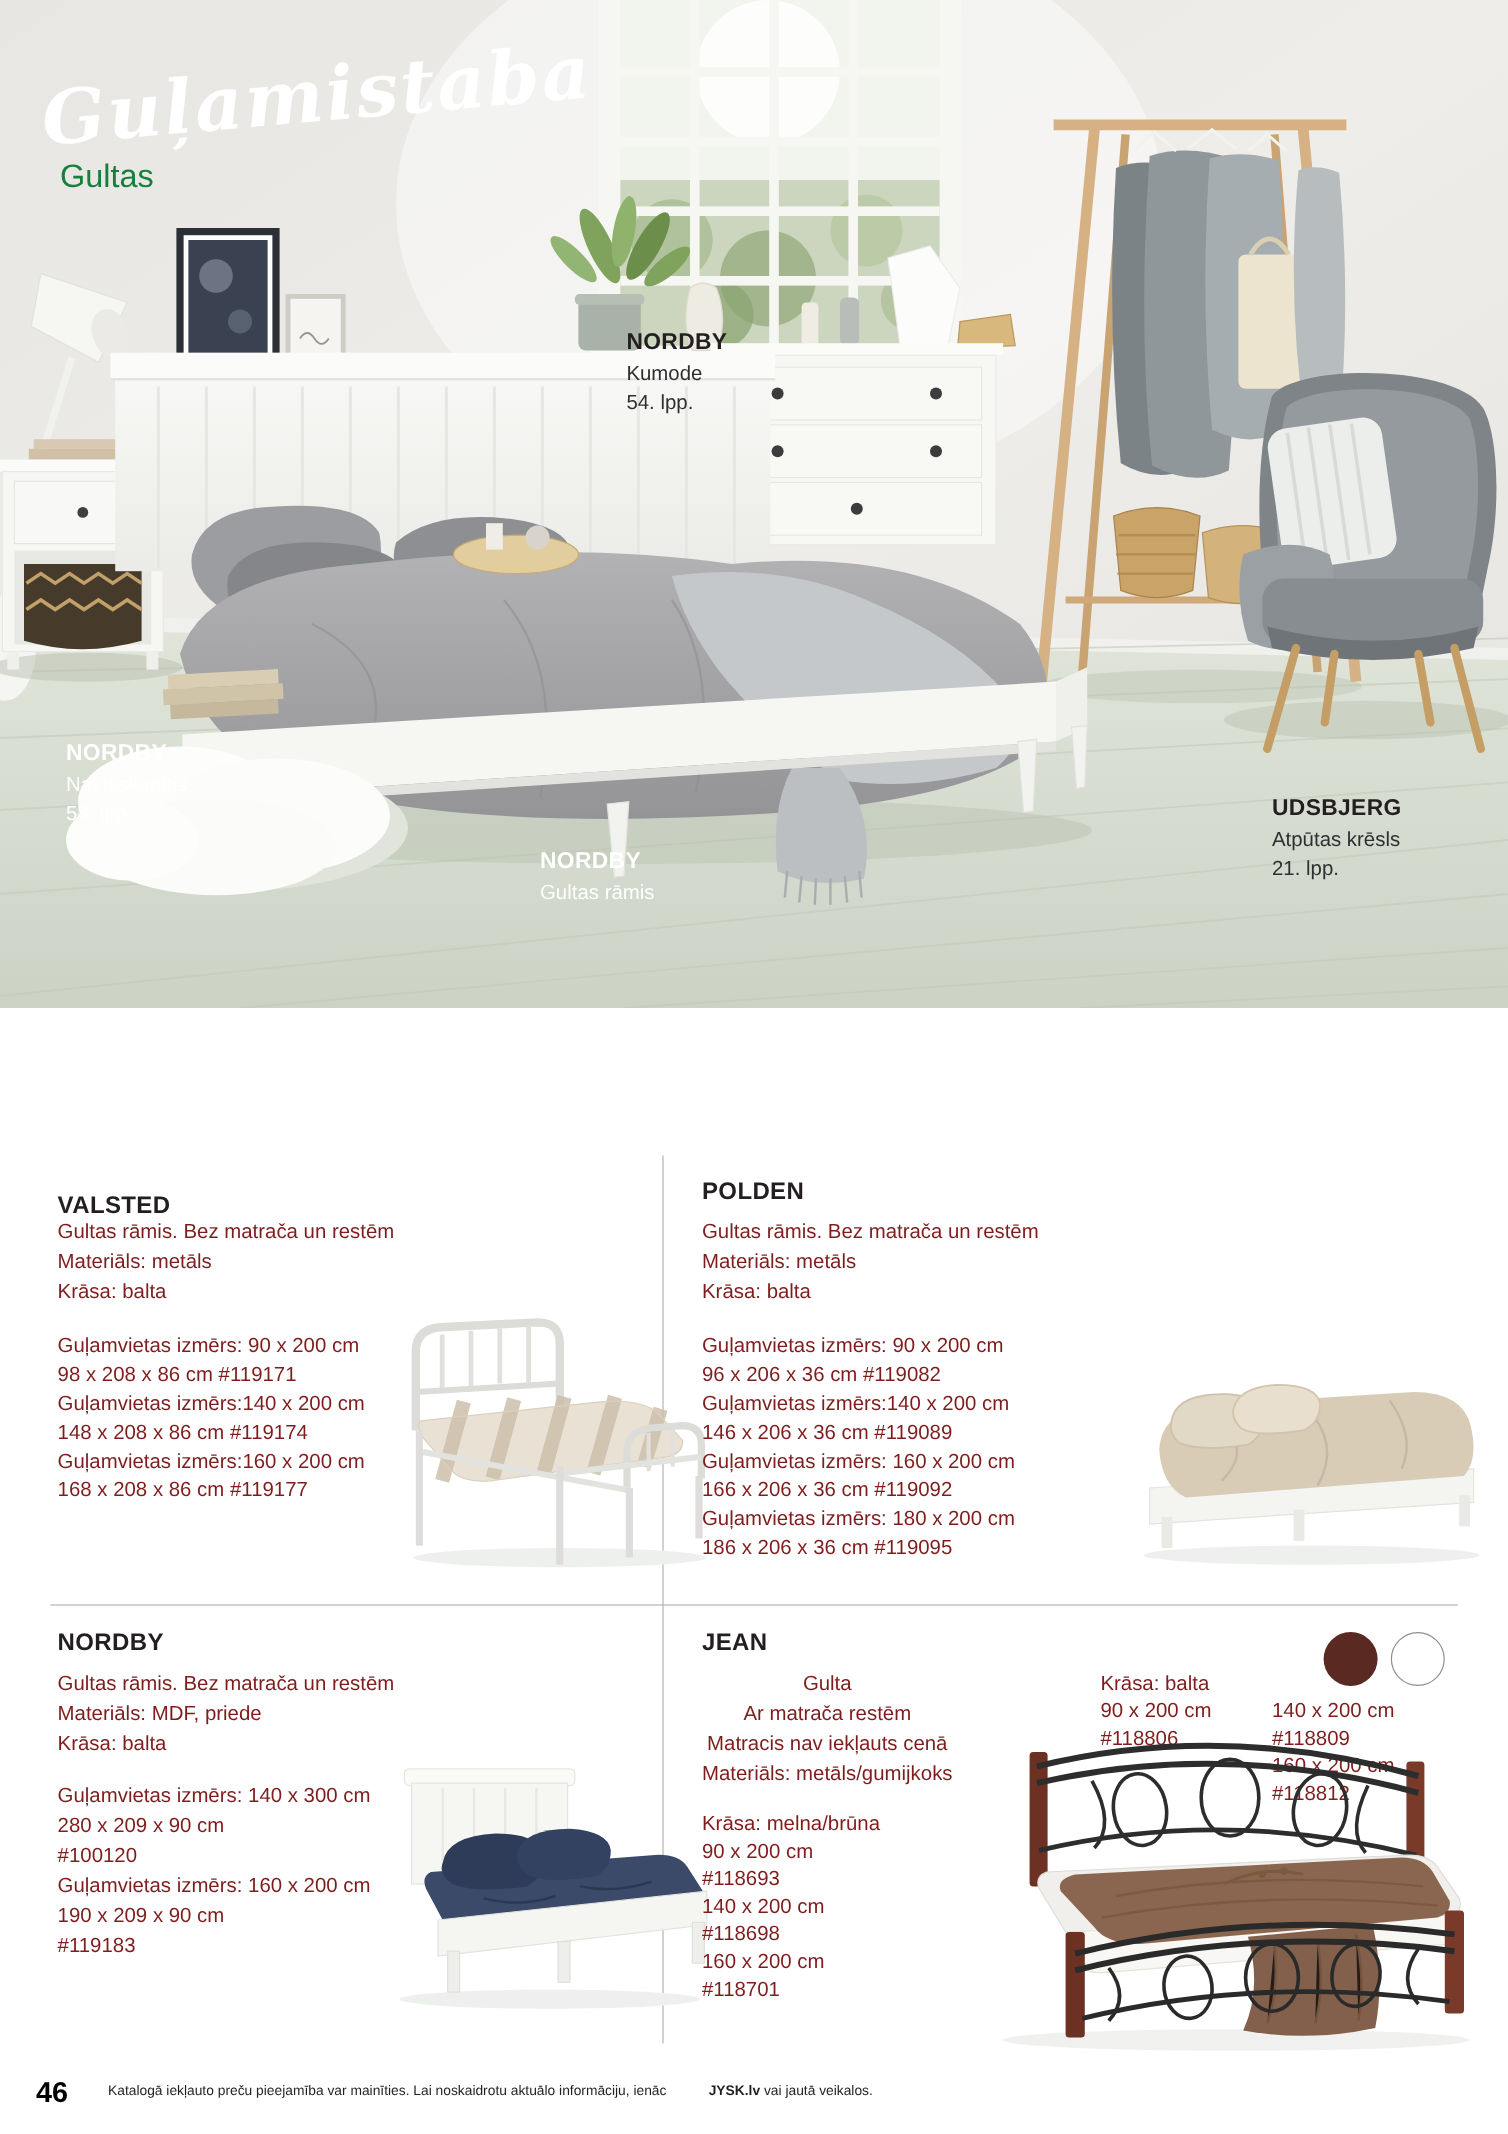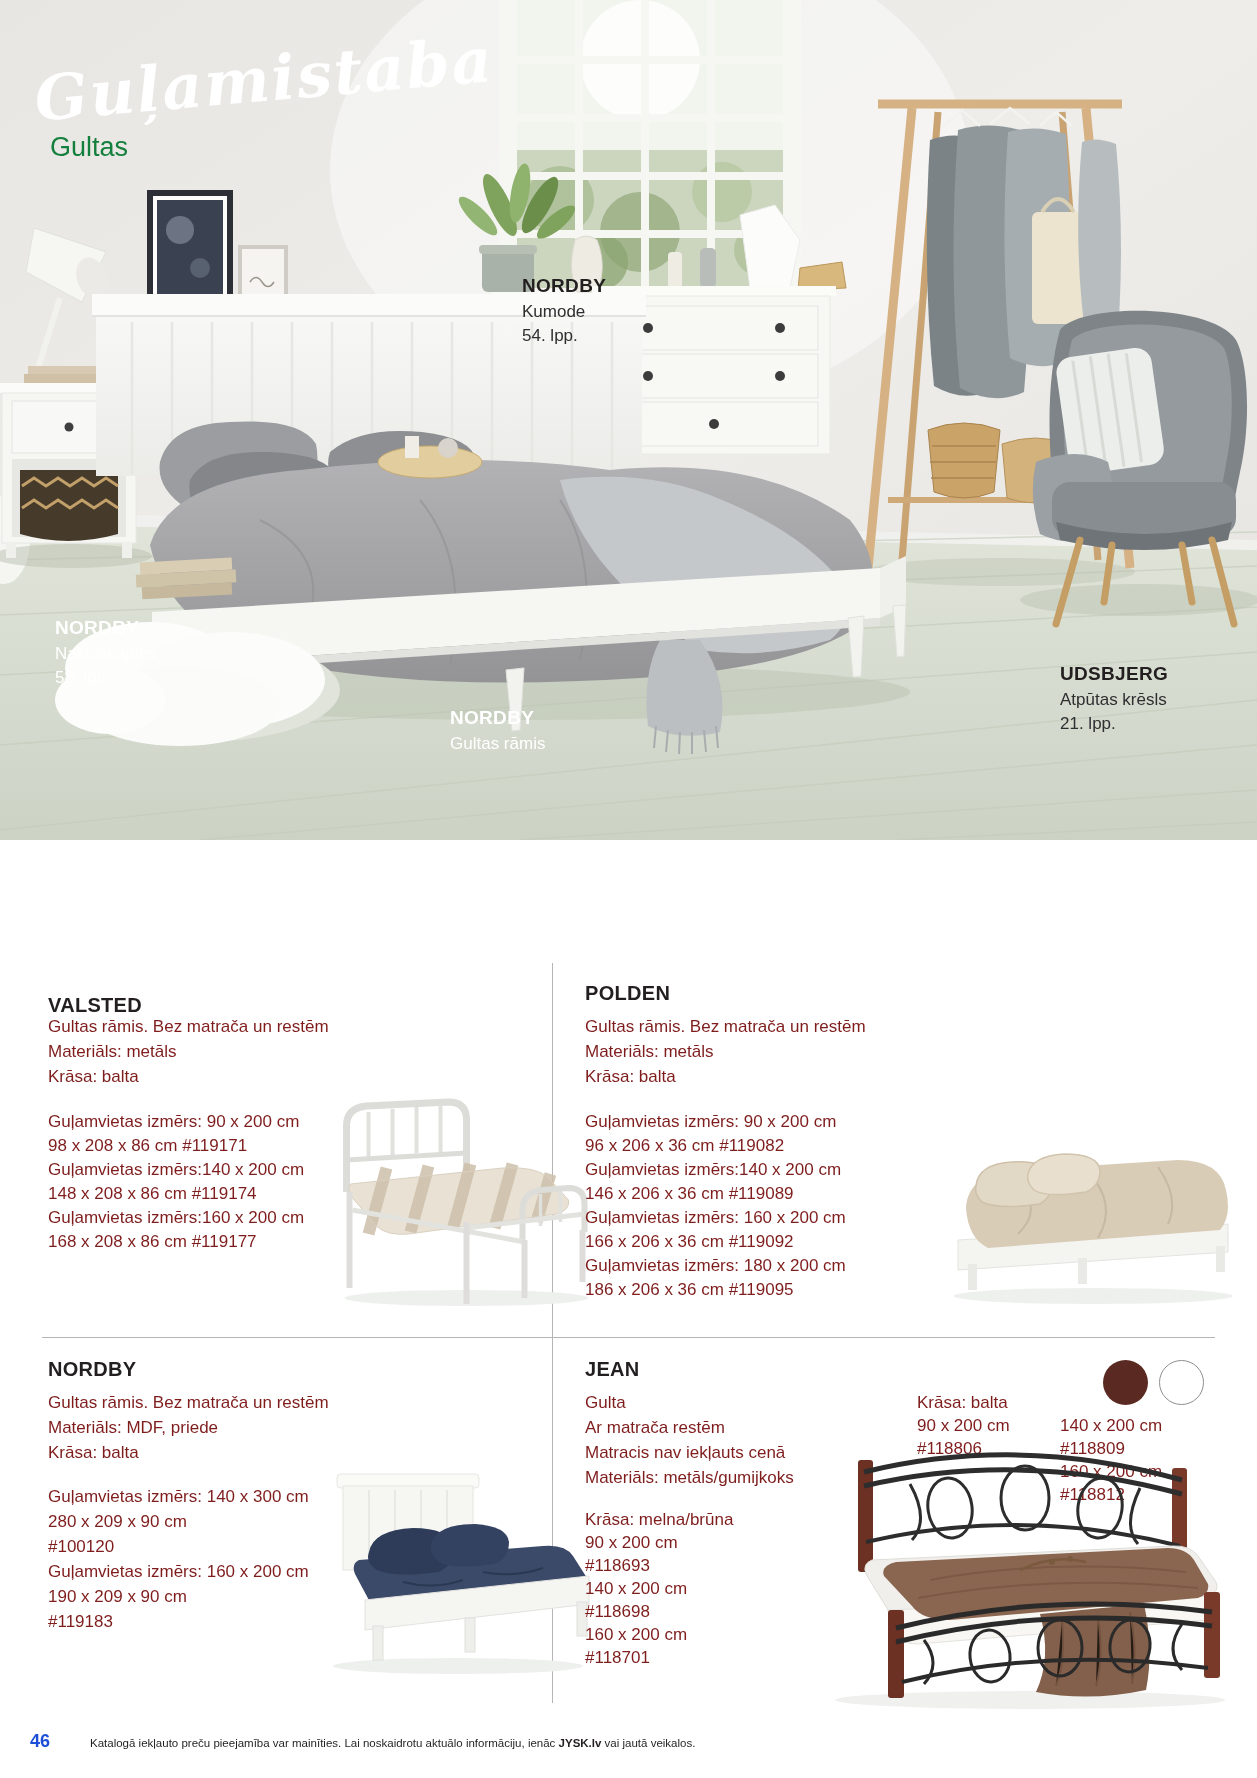--- a/index.html
+++ b/index.html
@@ -21,31 +21,31 @@
   .co-ramis{left:450px;top:706px;}
   .co-udsbjerg{left:1060px;top:662px;}
   .vline{position:absolute;left:552px;top:963px;width:1px;height:740px;background:#b5b5b5;}
   .hline{position:absolute;left:42px;top:1337px;width:1173px;height:1px;background:#b5b5b5;}
   .prod-title{position:absolute;font-size:20px;font-weight:bold;color:#231f20;letter-spacing:.3px;}
   .prod-text{position:absolute;font-size:17px;line-height:25px;color:#7f1d1d;}
   .prod-text.tight{line-height:23px;}
   .t-valsted{left:48px;top:982px;margin-top:12px;} .d-valsted{left:48px;top:1014px;} .s-valsted{left:48px;top:1110px;line-height:24px;}
   .t-polden{left:585px;top:982px;} .d-polden{left:585px;top:1014px;} .s-polden{left:585px;top:1110px;line-height:24px;}
   .t-nordby{left:48px;top:1358px;} .d-nordby{left:48px;top:1390px;} .s-nordby{left:48px;top:1484px;}
-  .t-jean{left:585px;top:1358px;} .d-jean{left:585px;top:1390px;}
+  .t-jean{left:585px;top:1358px;} .d-jean{left:585px;top:1390px;text-align:center;}
   .jean-col1{left:585px;top:1508px;} .jean-col2{left:917px;top:1391px;} .jean-col3{left:1060px;top:1414px;}
   .img-box{position:absolute;}
   .i-valsted{left:315px;top:1092px;} .i-polden{left:928px;top:1112px;}
   .i-nordby{left:303px;top:1452px;} .i-jean{left:800px;top:1442px;}
   .swatch{position:absolute;width:45px;height:45px;border-radius:50%;}
   .sw-brown{left:1103px;top:1360px;background:#5a2a22;}
   .sw-white{left:1159px;top:1360px;background:#ffffff;border:1px solid #8f8f8f;box-sizing:border-box;}
-  .page-num{position:absolute;left:30px;top:1731px;font-size:18px;font-weight:bold;color:#1d4ed8;}
+  .page-num{position:absolute;left:30px;top:1731px;font-size:24px;font-weight:bold;color:#000000;}
   .footer-text{position:absolute;left:90px;top:1737px;font-size:11.5px;color:#231f20;white-space:nowrap;}
-  .footer-text b{font-weight:bold;}
+  .footer-text b{font-weight:bold;margin-left:32px;}
 </style>
 </head>
 <body>
 
 <div class="page">
 
   <div class="hero">
     <svg width="1257" height="840" viewBox="0 0 1257 840">
       <defs>
         <linearGradient id="gWall" x1="0" y1="0" x2="1" y2="1">

